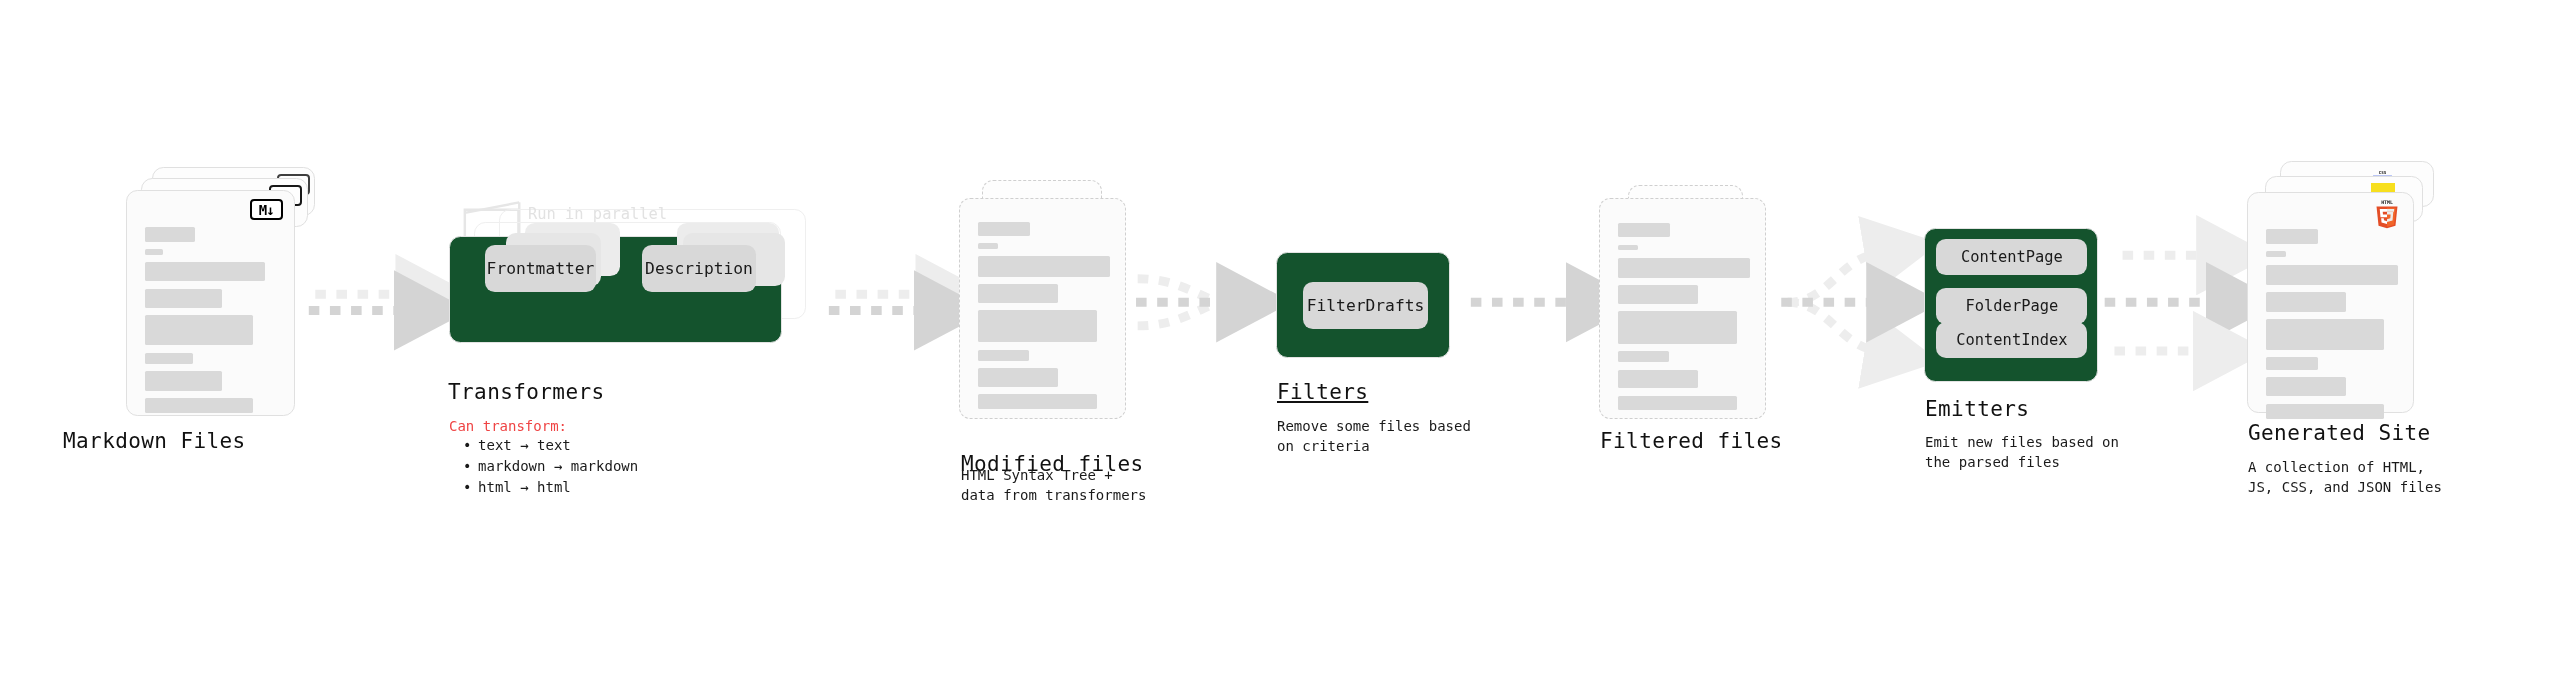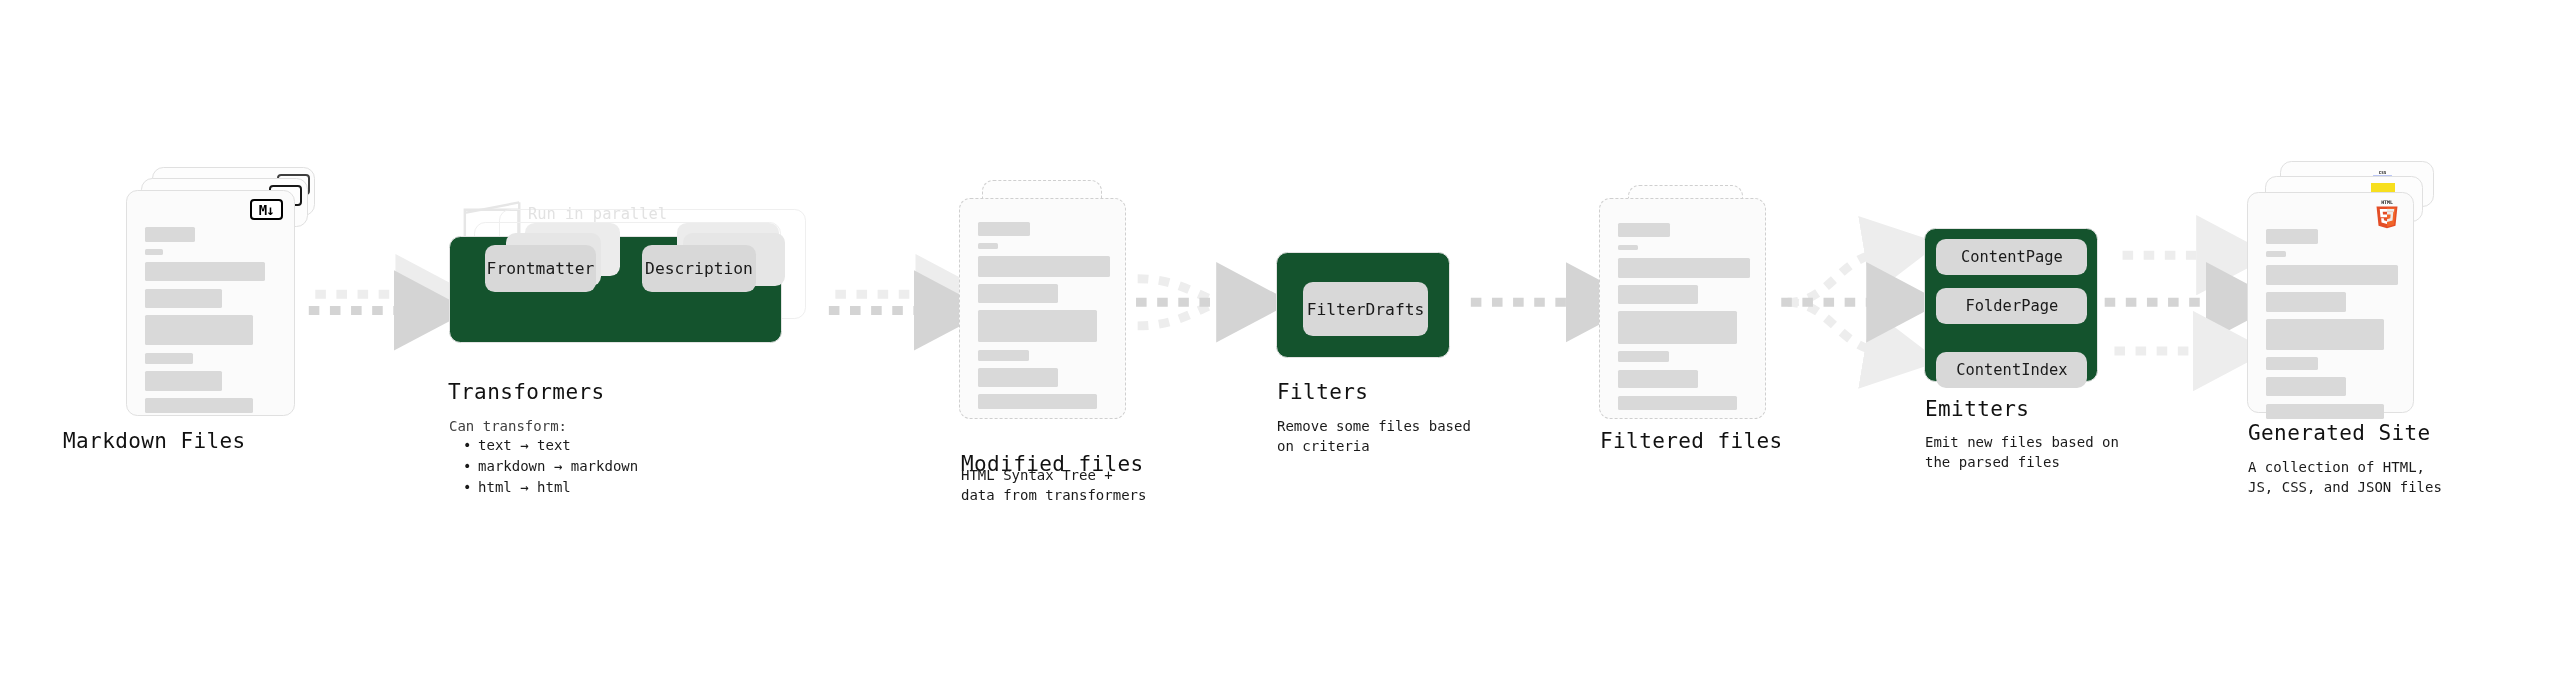--- a/index.html
+++ b/index.html
@@ -125,21 +125,21 @@
   }
   .subcaption {
     position: absolute;
     color: #1a1a1a;
     font-size: 14px;
     line-height: 1.45;
     white-space: pre-line;
   }
   .sub-title {
     position: absolute;
-    color: #404040;
+    color: #ef4444;
     font-size: 14px;
     line-height: 1.45;
   }
   .bullets {
     position: absolute;
     color: #1a1a1a;
     font-size: 14px;
     line-height: 1.5;
     margin: 0;
     padding: 0;
@@ -289,23 +289,23 @@
         <div class="doc-line" style="width:80px; height:18.7px;"></div>
         <div class="doc-line" style="width:119px; height:14.6px;"></div>
       </div>
     </div>
   </div>
   <div class="caption" style="left:961px; top:452px;">Modified files</div>
   <div class="subcaption" style="left:961px; top:465px;">HTML Syntax Tree +
 data from transformers</div>
 
   <div class="plugin-box" style="left:1276px; top:252px; width:174px; height:106px;">
-    <div class="pill" style="left:26px; top:29px; width:125px; height:54px; font-size:16.3px;">FilterDrafts</div>
-  </div>
-  <div class="caption" style="left:1277px; top:380px;">Filters</div>
+    <div class="pill" style="left:26px; top:29px; width:125px; height:47px; font-size:16.3px;">FilterDrafts</div>
+  </div>
+  <div class="caption" style="left:1277px; top:380px;text-decoration:underline;">Filters</div>
   <div class="subcaption" style="left:1277px; top:416px;">Remove some files based
 on criteria</div>
 
   <div class="doc-stack" style="left:1599px; top:185px; width:187px; height:236px;">
     <div class="doc-card dashed back" style="left:29px; top:0px; width:115px; height:39px;"></div>
     <div class="doc-card dashed" style="left:0px; top:13px; width:167px; height:221px;">
       <div class="doc-lines" style="top:24.4px;">
         <div class="doc-line" style="width:52px; height:14px;"></div>
         <div class="doc-line" style="width:19.5px; height:5.7px;"></div>
         <div class="doc-line" style="width:132px; height:20.3px;"></div>
@@ -315,21 +315,21 @@
         <div class="doc-line" style="width:80px; height:18.7px;"></div>
         <div class="doc-line" style="width:119px; height:14.6px;"></div>
       </div>
     </div>
   </div>
   <div class="caption" style="left:1600px; top:429px;">Filtered files</div>
 
   <div class="plugin-box" style="left:1924px; top:228px; width:174px; height:154px;">
     <div class="pill" style="left:11.4px; top:9.8px; width:151px; height:36px; font-size:15.4px;">ContentPage</div>
     <div class="pill" style="left:11.4px; top:59px; width:151px; height:36px; font-size:15.4px;">FolderPage</div>
-    <div class="pill" style="left:11.4px; top:123px; width:151px; height:36px; font-size:15.4px;border-radius:10px;">ContentIndex</div>
+    <div class="pill" style="left:11.4px; top:93px; width:151px; height:36px; font-size:15.4px;border-radius:10px;">ContentIndex</div>
   </div>
   <div class="caption" style="left:1925px; top:397px;">Emitters</div>
   <div class="subcaption" style="left:1925px; top:432px;">Emit new files based on
 the parsed files</div>
 
   <div class="doc-stack" style="left:2247px; top:161px; width:195px; height:252px;">
     <div class="doc-card back" style="left:32.5px; top:0px; width:154px; height:46px;"></div>
 
     <div class="css-badge" style="left:125px; top:8.1px;">
       <svg viewBox="0 0 60 30" width="21" height="10.6">

